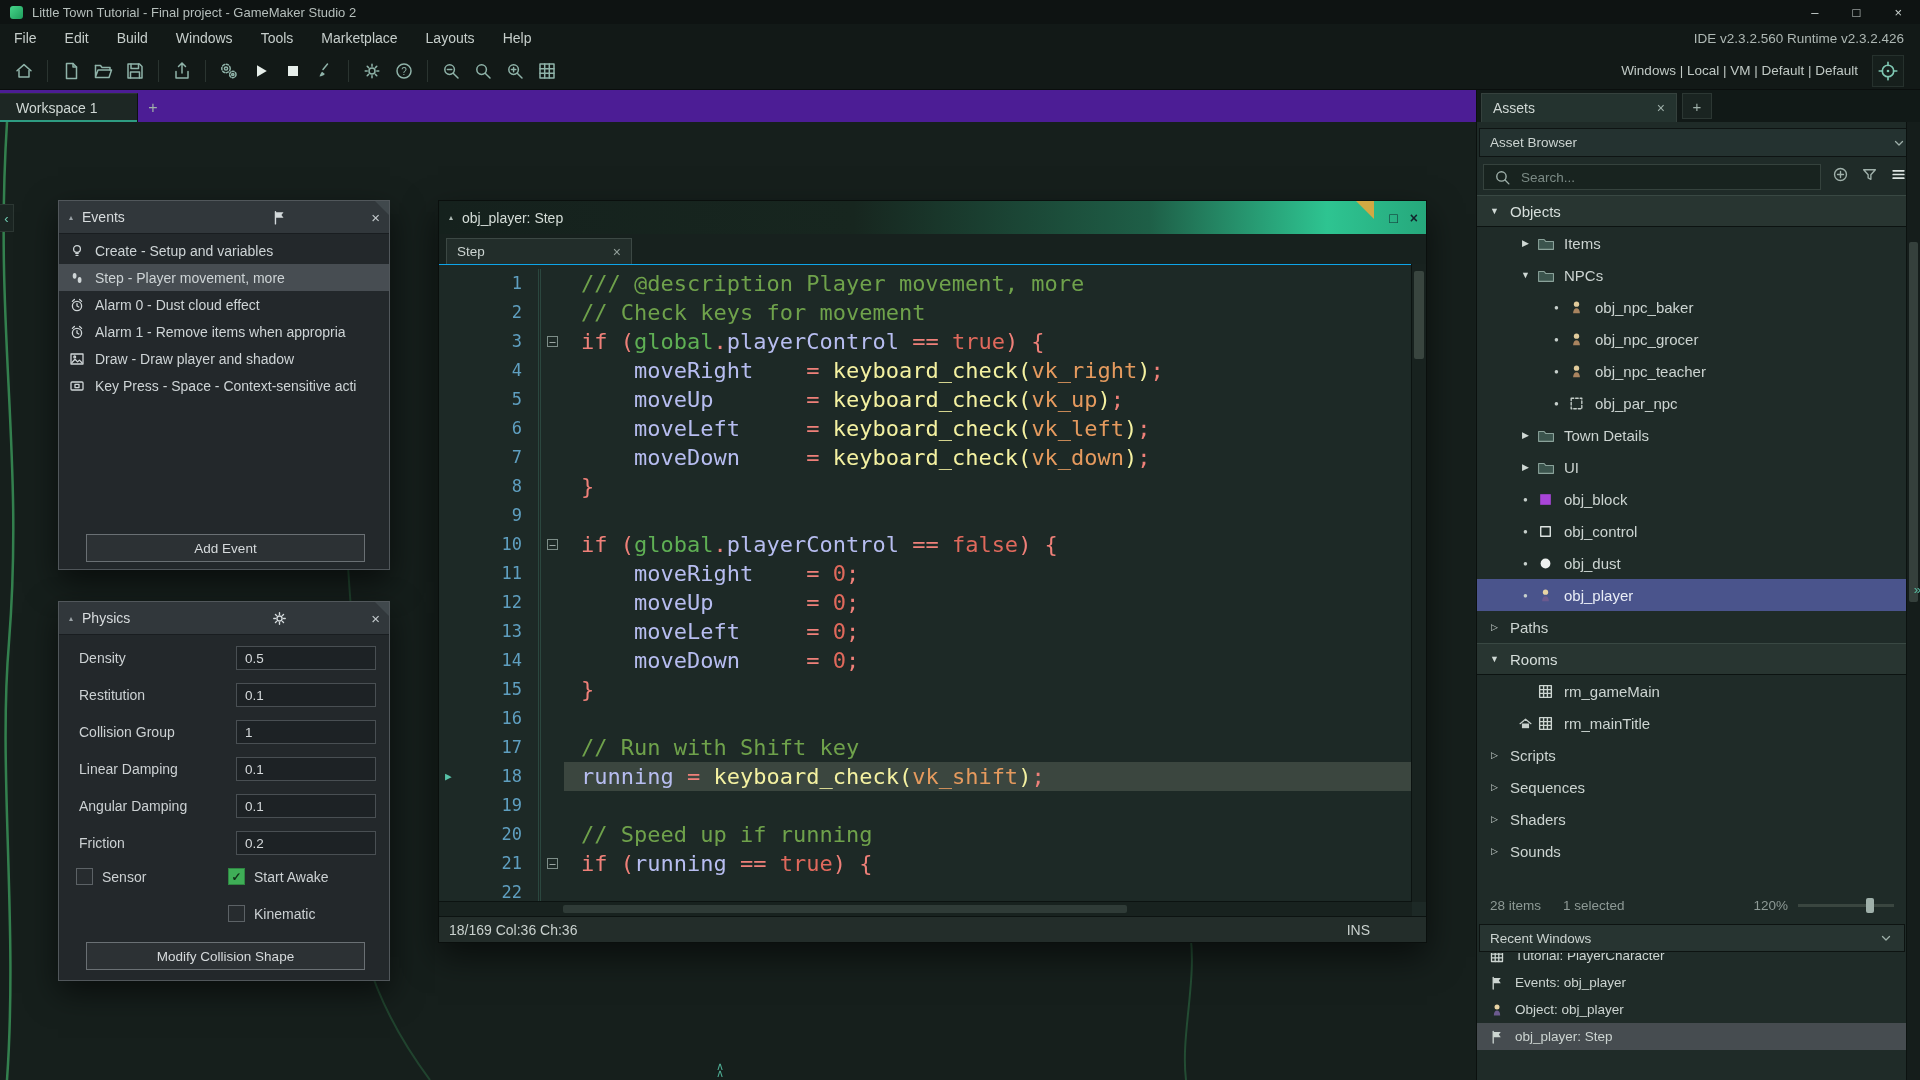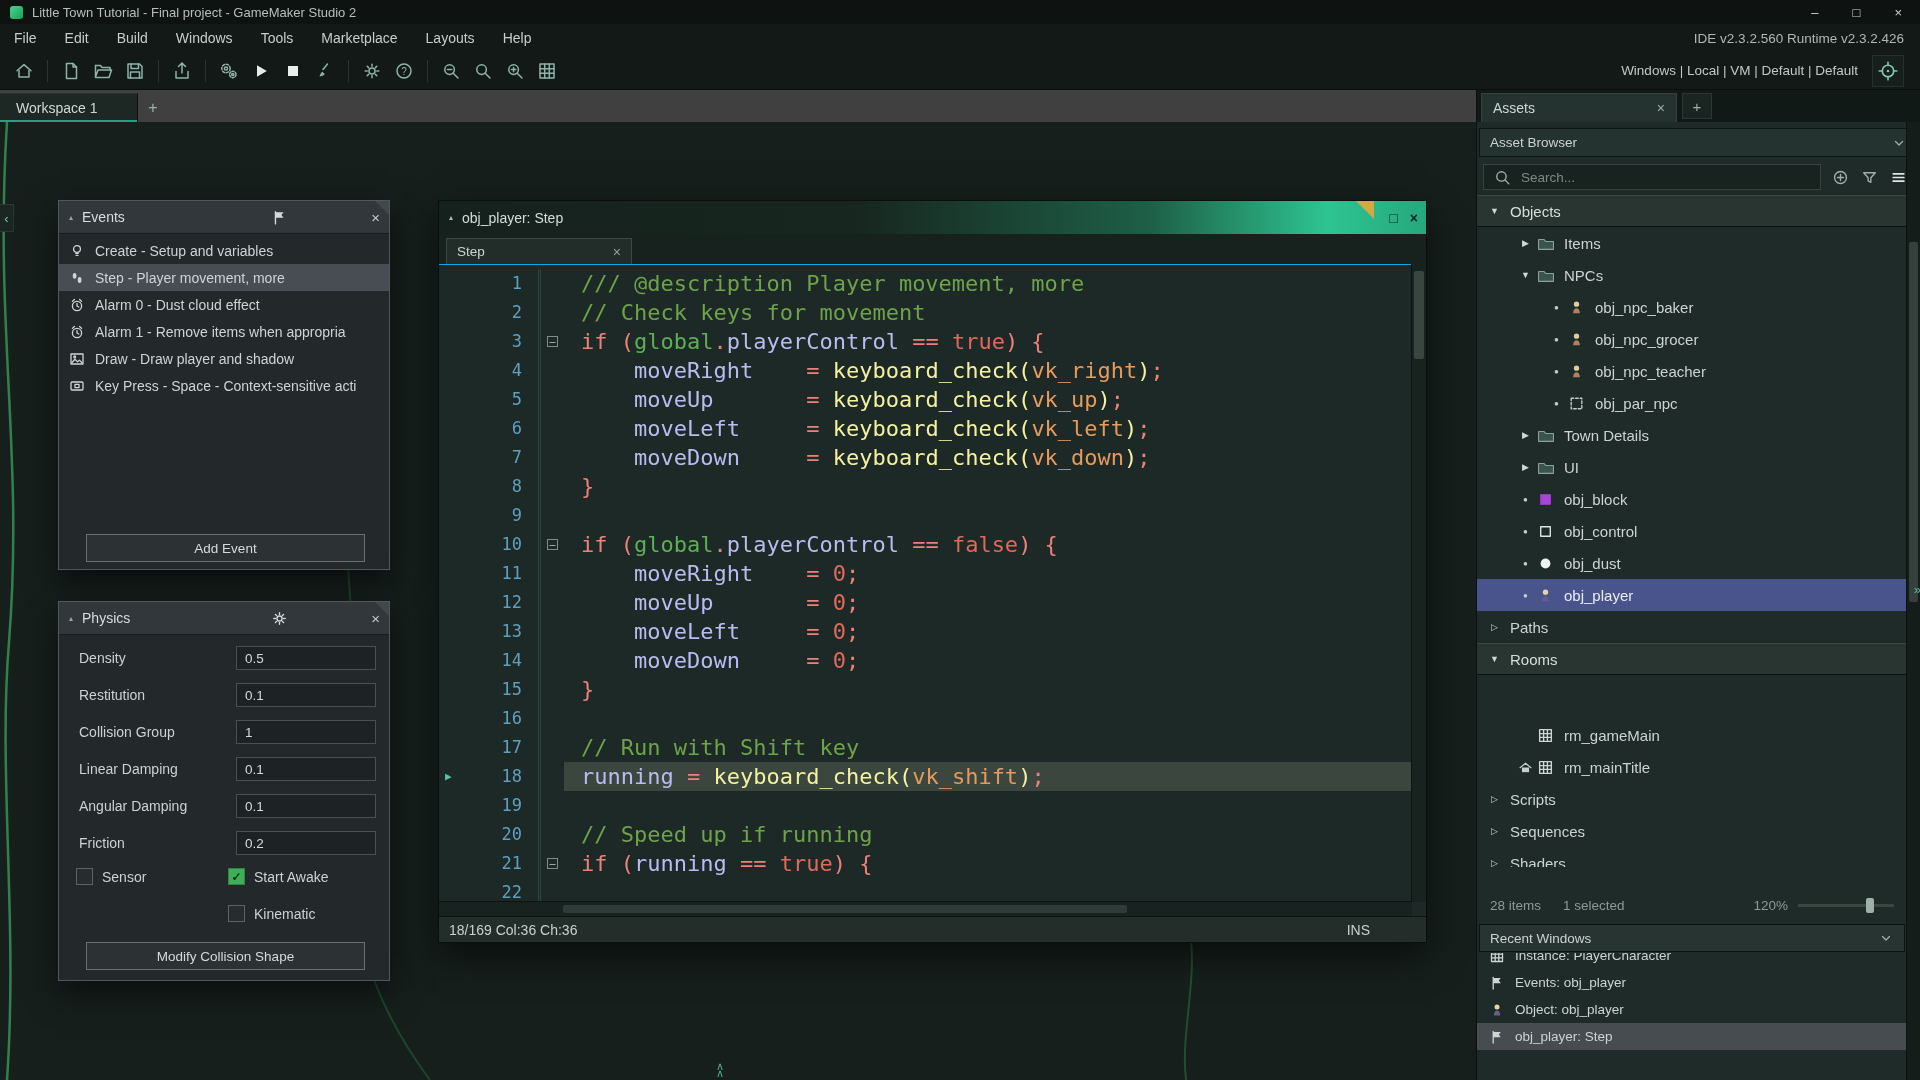--- a/index.html
+++ b/index.html
@@ -26,21 +26,21 @@
     border-bottom:1px solid #0a0e0d;display:flex;align-items:center;padding:0 8px;box-sizing:border-box;z-index:10;}
   .tb-icons{display:flex;align-items:center;}
   .tb-icon{width:32px;height:30px;display:flex;align-items:center;justify-content:center;color:#8fb3a9;cursor:default;}
   .tb-icon svg{width:20px;height:20px;}
   .tb-icon[data-icon="run-icon"],.tb-icon[data-icon="stop-icon"]{color:#e6eeea;}
   .tb-sep{width:1px;height:22px;background:#2a3430;margin:0 7px;}
   .tb-right{margin-left:auto;display:flex;align-items:center;gap:14px;color:#c0c9c5;font-size:13.5px;padding-right:8px;}
   .tb-target{width:30px;height:30px;display:flex;align-items:center;justify-content:center;color:#7fc7b2;border:1px solid #26312d;background:#161f1c;}
   .tb-target svg{width:22px;height:22px;}
   
-  .tabstrip{position:absolute;left:0;top:90px;width:1476px;height:32px;background:#404040;display:flex;align-items:flex-end;z-index:5;}
+  .tabstrip{position:absolute;left:0;top:90px;width:1476px;height:32px;background:#4c1d95;display:flex;align-items:flex-end;z-index:5;}
   .ws-tab{height:29px;min-width:138px;background:#1d2724;display:flex;align-items:center;padding:0 16px;
     font-size:14px;color:#d0d8d5;border-top:1px solid #2b3631;border-right:1px solid #0c110f;
     box-shadow:inset 0 -2px 0 #2e9c82;box-sizing:border-box;}
   .tab-plus{width:30px;height:29px;display:flex;align-items:center;justify-content:center;color:#9fb0aa;font-size:16px;}
   
   .workspace{position:absolute;left:0;top:122px;width:1476px;height:958px;background:#161f1c;overflow:hidden;z-index:1;}
   .ws-curves{position:absolute;inset:0;width:100%;height:100%;}
   .ws-collapse{position:absolute;left:0;top:82px;width:13px;height:26px;background:#1b2522;border:1px solid #2c3733;border-left:none;
     color:#6fcab0;font-size:13px;display:flex;align-items:center;justify-content:center;z-index:2;}
   .ws-up{position:absolute;left:716px;bottom:3px;color:#4fae95;font-size:11px;line-height:6px;text-align:center;z-index:2;}
@@ -105,21 +105,21 @@
   .as-tabs{height:32px;background:#111917;display:flex;align-items:flex-end;padding-left:4px;}
   .as-tab{height:29px;width:196px;background:#24332f;border:1px solid #35413d;border-bottom:none;display:flex;align-items:center;
     padding:0 11px;font-size:14px;color:#d0d8d5;box-sizing:border-box;}
   .as-tab .x{margin-left:auto;color:#9fb0aa;font-size:14px;}
   .as-plus{width:28px;height:24px;background:#1a2421;border:1px solid #2c3733;margin:0 0 3px 5px;display:flex;
     align-items:center;justify-content:center;color:#9fb0aa;font-size:15px;}
   .as-dropdown{height:27px;margin:6px 2px 0 2px;background:#243230;border:1px solid #0e1413;display:flex;align-items:center;
     padding:0 10px;font-size:13.5px;color:#ccd4d1;position:relative;}
   .as-dd-chev{margin-left:auto;color:#9fb0aa;width:16px;height:16px;}
   .as-dd-chev svg{width:16px;height:16px;}
-  .as-search-row{display:flex;align-items:center;padding:7px 12px 7px 6px;gap:9px;}
+  .as-search-row{display:flex;padding:7px 12px 7px 6px;gap:9px;}
   .as-search{flex:1;height:26px;background:#18231f;border:1px solid #35423d;display:flex;align-items:center;
     padding:0 8px;gap:7px;box-sizing:border-box;}
   .as-search input{background:transparent;border:none;outline:none;color:#aeb8b4;font-size:13.5px;width:100%;
     font-family:"Liberation Sans",sans-serif;}
   .as-search input::placeholder{color:#7b8a85;}
   .as-ico{width:20px;height:20px;color:#9fb0aa;display:flex;align-items:center;justify-content:center;flex:none;}
   .as-ico svg{width:17px;height:17px;}
   .as-ico.bright{color:#dfe6e3;}
   .tree{position:absolute;left:0;right:13px;top:105px;height:672px;overflow:hidden;}
   .tree-row{height:32px;display:flex;align-items:center;font-size:15px;color:#ccd4d1;box-sizing:border-box;}
@@ -743,21 +743,21 @@
         <span class="tr-label">obj_player</span>
       </div>
       <div class="tree-row" style="padding-left: 9px;">
         <span class="tr-arrow">▷</span>
         <span class="tr-label">Paths</span>
       </div>
       <div class="tree-row section" style="padding-left: 9px;">
         <span class="tr-arrow">▼</span>
         <span class="tr-label">Rooms</span>
       </div>
-      <div class="tree-row" style="padding-left: 40px; margin-top: 44px;">
+      <div class="tree-row" style="padding-left: 40px;">
         <span class="tr-slot"></span>
         <span class="tr-icon">
           <svg viewBox="0 0 16 16" fill="none" stroke="currentColor" stroke-width="1.3" stroke-linecap="round" stroke-linejoin="round">
             <rect x="2.5" y="2.5" width="11" height="11"></rect>
             <path d="M2.5 6.2h11M2.5 9.8h11M6.2 2.5v11M9.8 2.5v11"></path>
           </svg>
         </span>
         <span class="tr-label">rm_gameMain</span>
       </div>
       <div class="tree-row" style="padding-left: 40px;">
@@ -809,21 +809,21 @@
         </svg></span>
   </div>
   <div class="recent-list" id="recent-list">
       <div class="rw-row" style="margin-top: -11px;">
         <span class="rw-icon">
           <svg viewBox="0 0 16 16" fill="none" stroke="currentColor" stroke-width="1.3" stroke-linecap="round" stroke-linejoin="round">
             <rect x="2.5" y="2.5" width="11" height="11"></rect>
             <path d="M2.5 6.2h11M2.5 9.8h11M6.2 2.5v11M9.8 2.5v11"></path>
           </svg>
         </span>
-        <span>Instance: PlayerCharacter</span>
+        <span>Tutorial: PlayerCharacter</span>
       </div>
       <div class="rw-row">
         <span class="rw-icon">
           <svg viewBox="0 0 16 16" fill="none" stroke="currentColor" stroke-width="1.3" stroke-linecap="round" stroke-linejoin="round">
             <path d="M4.2 2.5v11.5"></path>
             <path d="M4.2 3h7.6l-2 2.6 2 2.6H4.2z" fill="currentColor" stroke="none"></path>
           </svg>
         </span>
         <span>Events: obj_player</span>
       </div>

